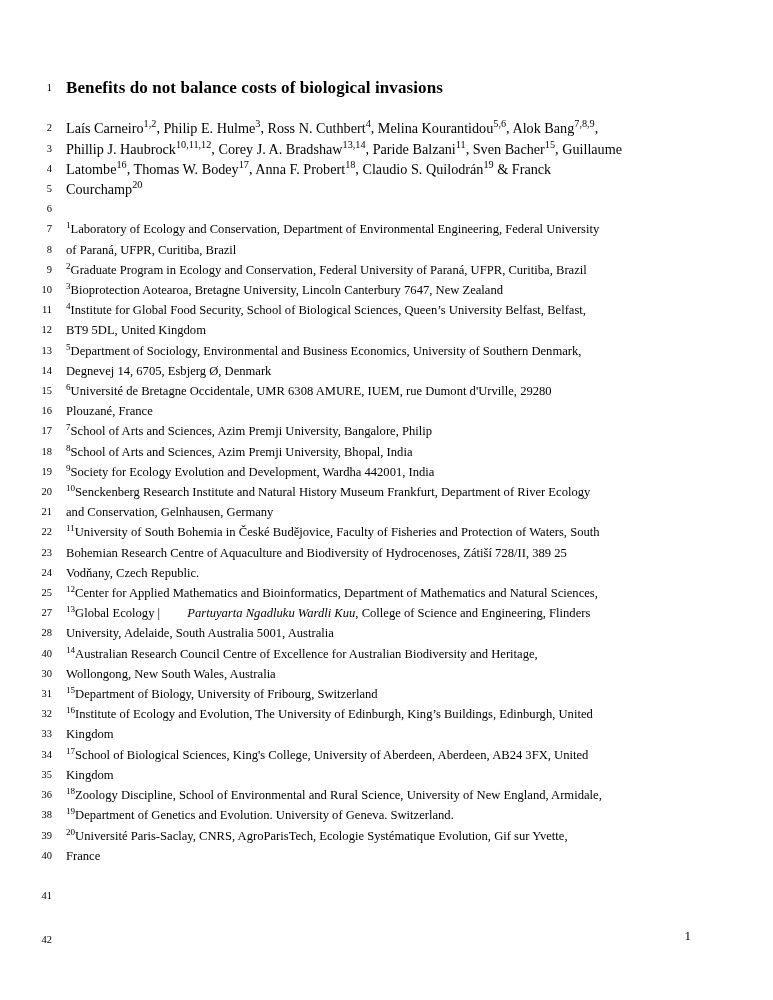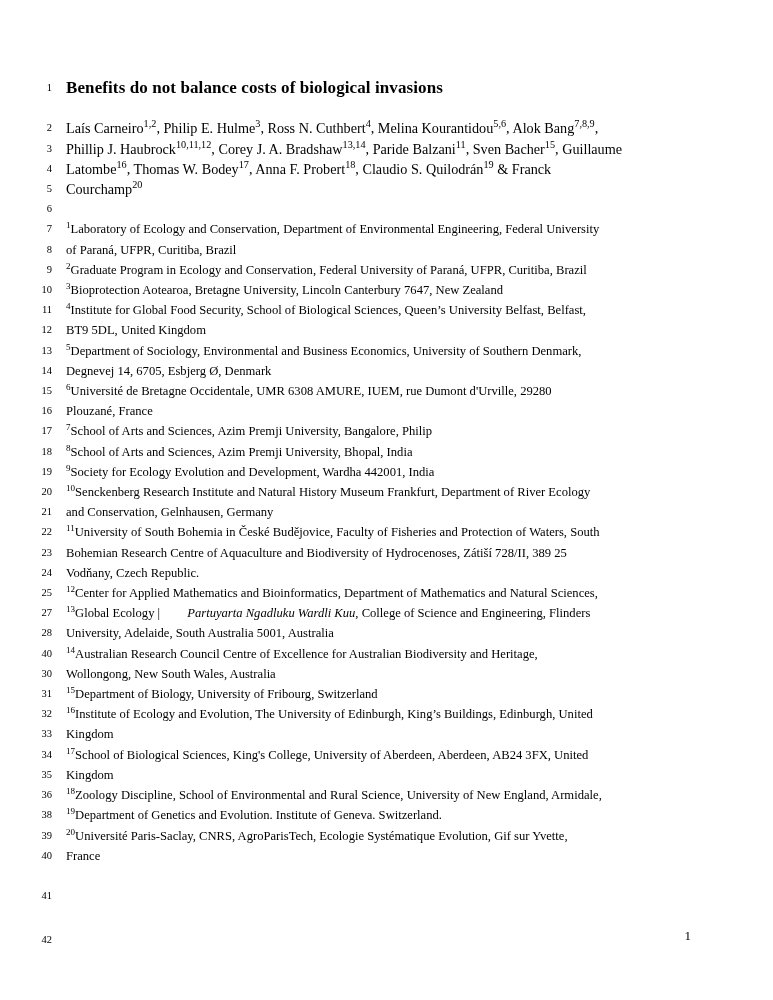--- a/index.html
+++ b/index.html
@@ -236,21 +236,21 @@
         <div class="row">
           <div class="lineno">35</div>
           <div class="content affil"><span>Kingdom</span></div>
         </div>
         <div class="row">
           <div class="lineno">36</div>
           <div class="content affil"><sup>18</sup><span>Zoology Discipline, School of Environmental and Rural Science, University of New England, Armidale,</span></div>
         </div>
         <div class="row">
           <div class="lineno">38</div>
-          <div class="content affil"><sup>19</sup><span>Department of Genetics and Evolution. Institute of Geneva. Switzerland.</span></div>
+          <div class="content affil"><sup>19</sup><span>Department of Genetics and Evolution. University of Geneva. Switzerland.</span></div>
         </div>
         <div class="row">
           <div class="lineno">39</div>
           <div class="content affil"><sup>20</sup><span>Université Paris-Saclay, CNRS, AgroParisTech, Ecologie Systématique Evolution, Gif sur Yvette,</span></div>
         </div>
         <div class="row">
           <div class="lineno">40</div>
           <div class="content affil"><span>France</span></div>
         </div>
       </div>

